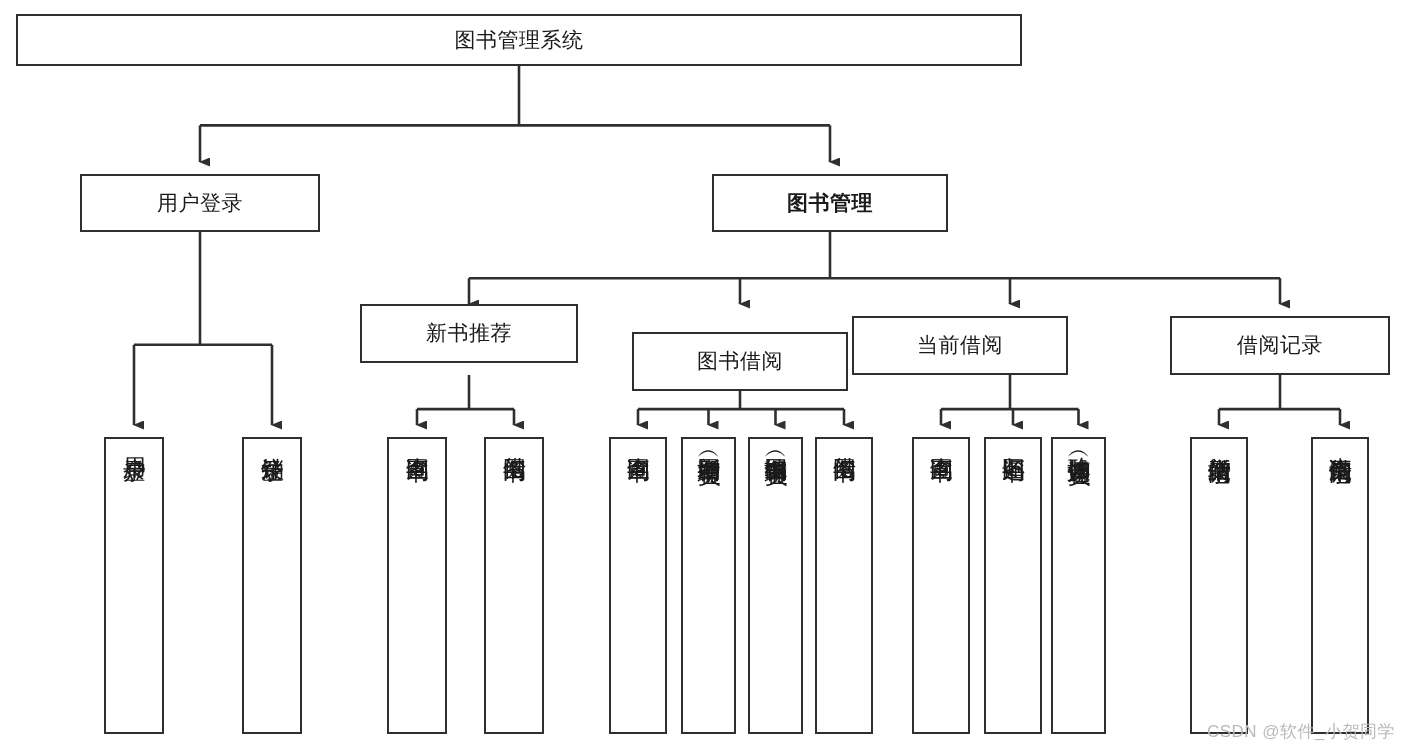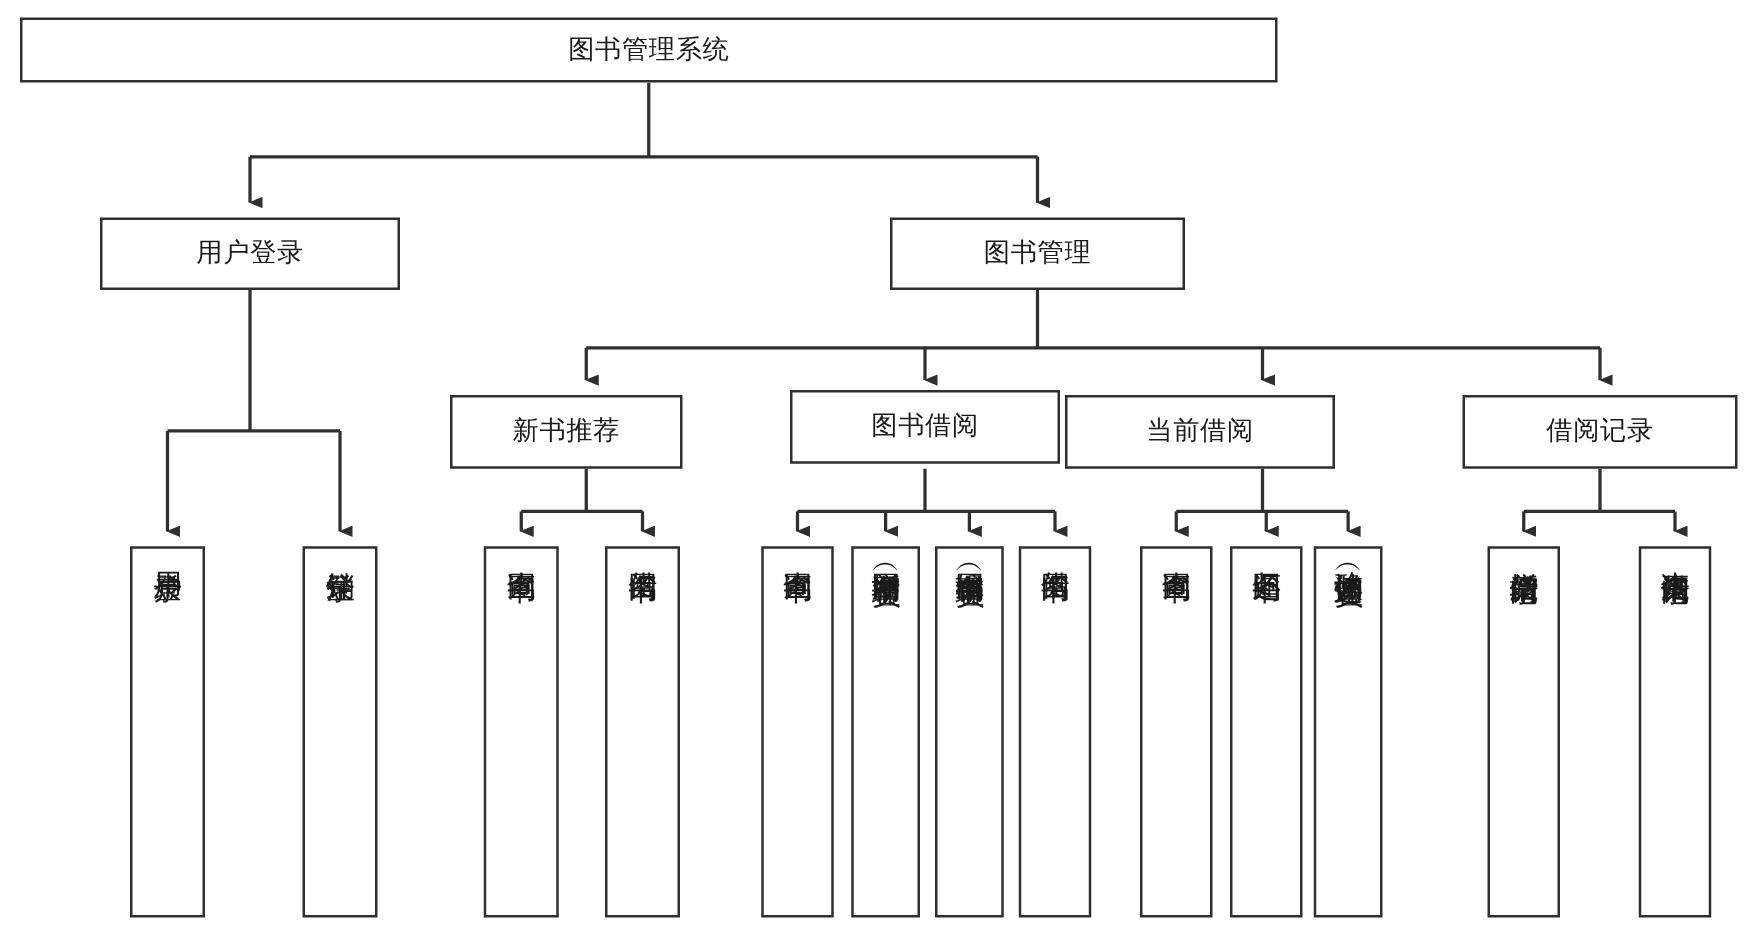--- a/index.html
+++ b/index.html
@@ -112,27 +112,27 @@
       </g>
   </svg>
 
   <div id="node-layer">
       <div class="node" style="left: 16px; top: 14px; width: 1006px; height: 52px;">
         <span class="node-label">图书管理系统</span>
       </div>
       <div class="node" style="left: 80px; top: 174px; width: 240px; height: 58px;">
         <span class="node-label">用户登录</span>
       </div>
-      <div class="node" style="left: 712px; top: 174px; width: 236px; height: 58px;">
+      <div class="node" style="left: 712px; top: 174px; width: 236px; height: 58px; font-weight: bold;">
         <span class="node-label">图书管理</span>
       </div>
-      <div class="node" style="left: 360px; top: 316px; width: 186px; height: 59px;">
+      <div class="node" style="left: 360px; top: 304px; width: 218px; height: 59px;">
         <span class="node-label">新书推荐</span>
       </div>
-      <div class="node" style="left: 632px; top: 312px; width: 216px; height: 59px;">
+      <div class="node" style="left: 632px; top: 332px; width: 216px; height: 59px;">
         <span class="node-label">图书借阅</span>
       </div>
       <div class="node" style="left: 852px; top: 316px; width: 216px; height: 59px;">
         <span class="node-label">当前借阅</span>
       </div>
       <div class="node" style="left: 1170px; top: 316px; width: 220px; height: 59px; justify-content: center;">
         <span class="node-label">借阅记录</span>
       </div>
       <div class="node vertical" style="left: 104px; top: 437px; width: 60px; height: 297px;">
         <span class="node-label">用户登录</span>
@@ -168,13 +168,14 @@
         <span class="node-label">确认归还（管理员）</span>
       </div>
       <div class="node vertical" style="left: 1190px; top: 437px; width: 58px; height: 297px;">
         <span class="node-label">新增借阅记录</span>
       </div>
       <div class="node vertical" style="left: 1311px; top: 437px; width: 58px; height: 297px;">
         <span class="node-label">查询借阅记录</span>
       </div>
     </div>
 
+  <div class="watermark">CSDN @软件_小贺同学</div>
 </div>
 
 </body></html>

